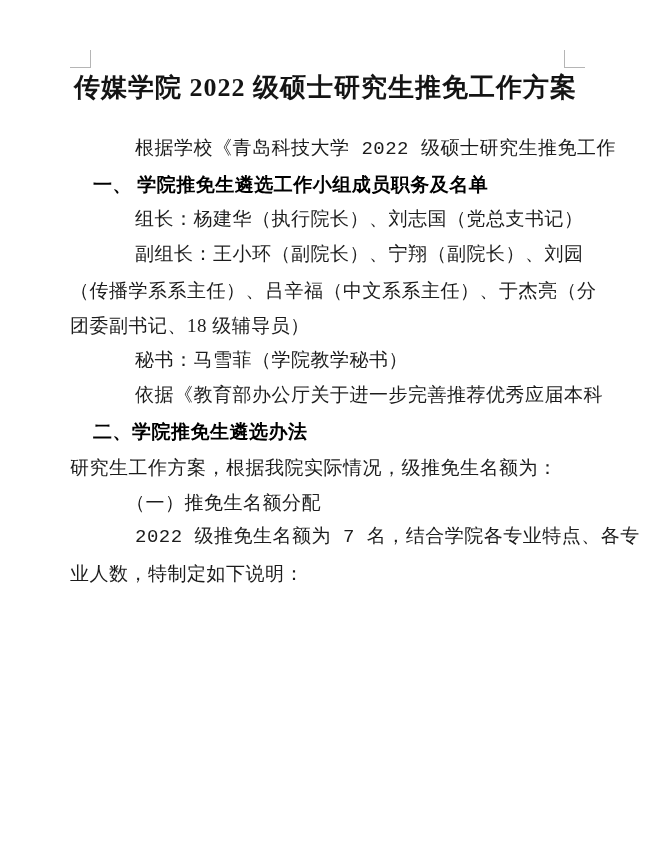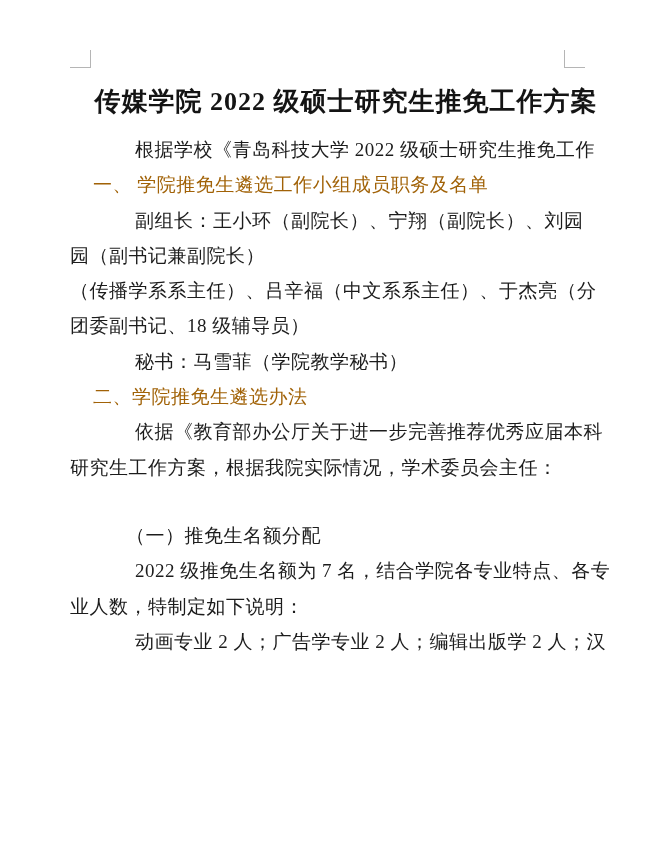--- a/index.html
+++ b/index.html
@@ -26,65 +26,63 @@
   .crop-tr {
     left: 564px;
     border-left: 1px solid var(--crop-color, #b5b5b5);
     border-bottom: 1px solid var(--crop-color, #b5b5b5);
   }
   .title {
     position: absolute;
     top: 66px;
     left: 70px;
     width: 516px;
-    margin: 18px;
-    text-align: center;
+    margin: 4px;
     font-size: 26px;
     font-weight: 700;
     letter-spacing: 1px;
     white-space: nowrap;
     color: #141414;
   }
   .body-text {
     position: absolute;
     top: 132px;
     left: 70px;
     width: 525px;
     font-size: 19px;
     line-height: 35.3px;
     letter-spacing: 0.5px;
   }
   .ln {
     height: 35.3px;
     white-space: pre;
   }
-  .indent { padding-left: 65px; }
-  .indent-sub { padding-left: 56px; margin-top: 33px; }
-  .heading { padding-left: 23px; font-weight: 400; color: #a16207; }
+  .indent { padding-left: 65px; font-family: Liberation Mono, monospace; }
+  .indent-sub { padding-left: 56px; }
+  .heading { padding-left: 23px; font-weight: 700; color: #000000; }
 </style>
 </head>
 <body>
 
 <div class="page">
 
   <div class="crop crop-tl"></div>
   <div class="crop crop-tr"></div>
 
   <h1 class="title">传媒学院 2022 级硕士研究生推免工作方案</h1>
 
   <div class="body-text">
     <div class="ln indent">根据学校《青岛科技大学 2022 级硕士研究生推免工作</div>
     <div class="ln heading">一、 学院推免生遴选工作小组成员职务及名单</div>
+    <div class="ln indent">组长：杨建华（执行院长）、刘志国（党总支书记）</div>
     <div class="ln indent">副组长：王小环（副院长）、宁翔（副院长）、刘园</div>
-    <div class="ln">园（副书记兼副院长）</div>
     <div class="ln">（传播学系系主任）、吕辛福（中文系系主任）、于杰亮（分</div>
     <div class="ln">团委副书记、18 级辅导员）</div>
     <div class="ln indent">秘书：马雪菲（学院教学秘书）</div>
+    <div class="ln indent">依据《教育部办公厅关于进一步完善推荐优秀应届本科</div>
     <div class="ln heading">二、学院推免生遴选办法</div>
-    <div class="ln indent">依据《教育部办公厅关于进一步完善推荐优秀应届本科</div>
-    <div class="ln">研究生工作方案，根据我院实际情况，学术委员会主任：</div>
+    <div class="ln">研究生工作方案，根据我院实际情况，级推免生名额为：</div>
     <div class="ln indent-sub">（一）推免生名额分配</div>
     <div class="ln indent">2022 级推免生名额为 7 名，结合学院各专业特点、各专</div>
     <div class="ln">业人数，特制定如下说明：</div>
-    <div class="ln indent">动画专业 2 人；广告学专业 2 人；编辑出版学 2 人；汉</div>
   </div>
 
 </div>
 
 </body></html>

